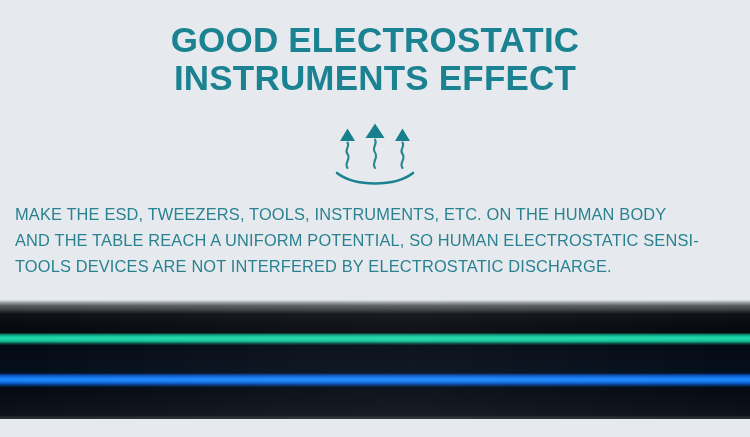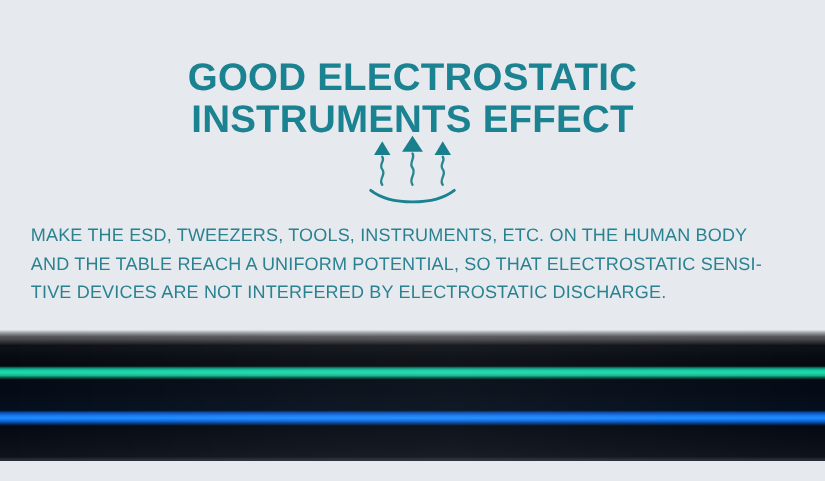--- a/index.html
+++ b/index.html
@@ -25,38 +25,37 @@
     position: absolute;
     left: 0;
     top: 21px;
     width: 750px;
     text-align: center;
     color: #1b8291;
     font-size: 35px;
     font-weight: bold;
     line-height: 38px;
     letter-spacing: 0.2px;
-    margin-top: 31px;
   }
   .heading .line { display: block; white-space: nowrap; }
 
   
   .icon-wrap {
     position: absolute;
     left: 330px;
     top: 118px;
     width: 90px;
     height: 72px;
   }
   .icon-wrap svg { display: block; }
 
   
   .body-copy {
     position: absolute;
-    left: 28px;
+    left: 15px;
     top: 201px;
     width: 690px;
     color: #2a8291;
     font-size: 16.4px;
     line-height: 26px;
     letter-spacing: 0.15px;
     white-space: nowrap;
   }
   .body-copy .line { display: block; }
 
@@ -165,22 +164,22 @@
         <path d="M17.5 10.5 L 25 23 L 10 23 Z"></path>
         <path d="M45 5.5 L 54.5 20 L 35.5 20 Z"></path>
         <path d="M72.5 10.5 L 80 23 L 65 23 Z"></path>
       </g>
       <path d="M7 55 C 25 69, 65 69, 83 55" fill="none" stroke="#1b8291" stroke-width="2.6" stroke-linecap="round"></path>
     </svg>
   </div>
 
   <div class="body-copy">
     <span class="line">MAKE THE ESD, TWEEZERS, TOOLS, INSTRUMENTS, ETC. ON THE HUMAN BODY</span>
-    <span class="line">AND THE TABLE REACH A UNIFORM POTENTIAL, SO THAT ELECTROSTATIC SENSI-</span>
-    <span class="line">TIVE DEVICES ARE NOT INTERFERED BY ELECTROSTATIC DISCHARGE.</span>
+    <span class="line">AND THE TABLE REACH A UNIFORM POTENTIAL, SO HUMAN ELECTROSTATIC SENSI-</span>
+    <span class="line">TOOLS DEVICES ARE NOT INTERFERED BY ELECTROSTATIC DISCHARGE.</span>
   </div>
 
   <div class="photo-strip">
     <div class="strip-gray"></div>
     <div class="strip-dark-upper"></div>
     <div class="line-green"></div>
     <div class="strip-mid"></div>
     <div class="line-blue"></div>
     <div class="strip-dark-lower"></div>
     <div class="strip-bottom-edge"></div>

